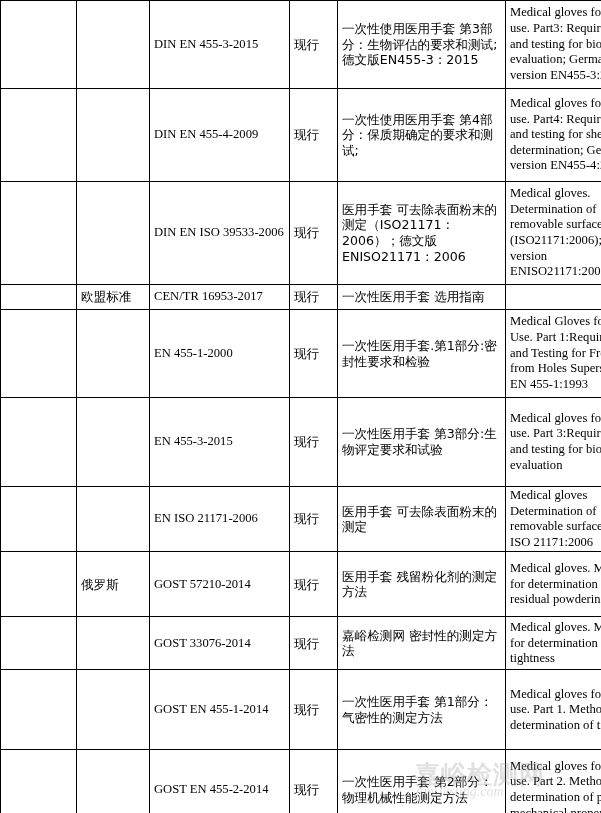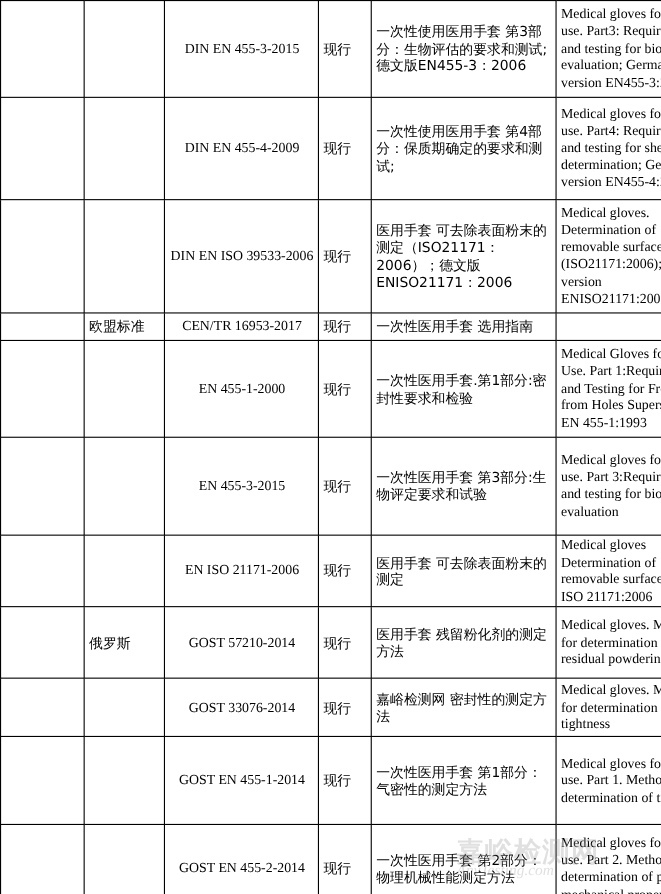--- a/index.html
+++ b/index.html
@@ -38,21 +38,21 @@
     width: 68px;
     text-align: center;
   }
   td.c-org {
     width: 65px;
     font-family: "DejaVu Sans", "Liberation Sans", sans-serif;
     font-size: 12px;
   }
   td.c-code {
     width: 132px;
-    text-align: center;
+    text-align: left;
     font-size: 12.4px;
   }
   td.c-status {
     width: 40px;
     text-align: left;
     font-family: "DejaVu Sans", "Liberation Sans", sans-serif;
     font-size: 12.4px;
   }
   td.c-cn {
     width: 160px;
@@ -115,21 +115,21 @@
 <div id="page">
 
   <table class="std-table">
     <tbody>
 
       <tr class="r-h88">
         <td class="c-region"></td>
         <td class="c-org"></td>
         <td class="c-code">DIN EN 455-3-2015</td>
         <td class="c-status">现行</td>
-        <td class="c-cn">一次性使用医用手套 第3部分：生物评估的要求和测试;德文版EN455-3：2006</td>
+        <td class="c-cn">一次性使用医用手套 第3部分：生物评估的要求和测试;德文版EN455-3：2015</td>
         <td class="c-en">Medical gloves for single use. Part3: Requirements and testing for biological evaluation; German version EN455-3:2015</td>
       </tr>
 
       <tr class="r-h93">
         <td class="c-region"></td>
         <td class="c-org"></td>
         <td class="c-code">DIN EN 455-4-2009</td>
         <td class="c-status">现行</td>
         <td class="c-cn">一次性使用医用手套 第4部分：保质期确定的要求和测试;</td>
         <td class="c-en">Medical gloves for single use. Part4: Requirements and testing for shelf life determination; German version EN455-4:2009</td>

